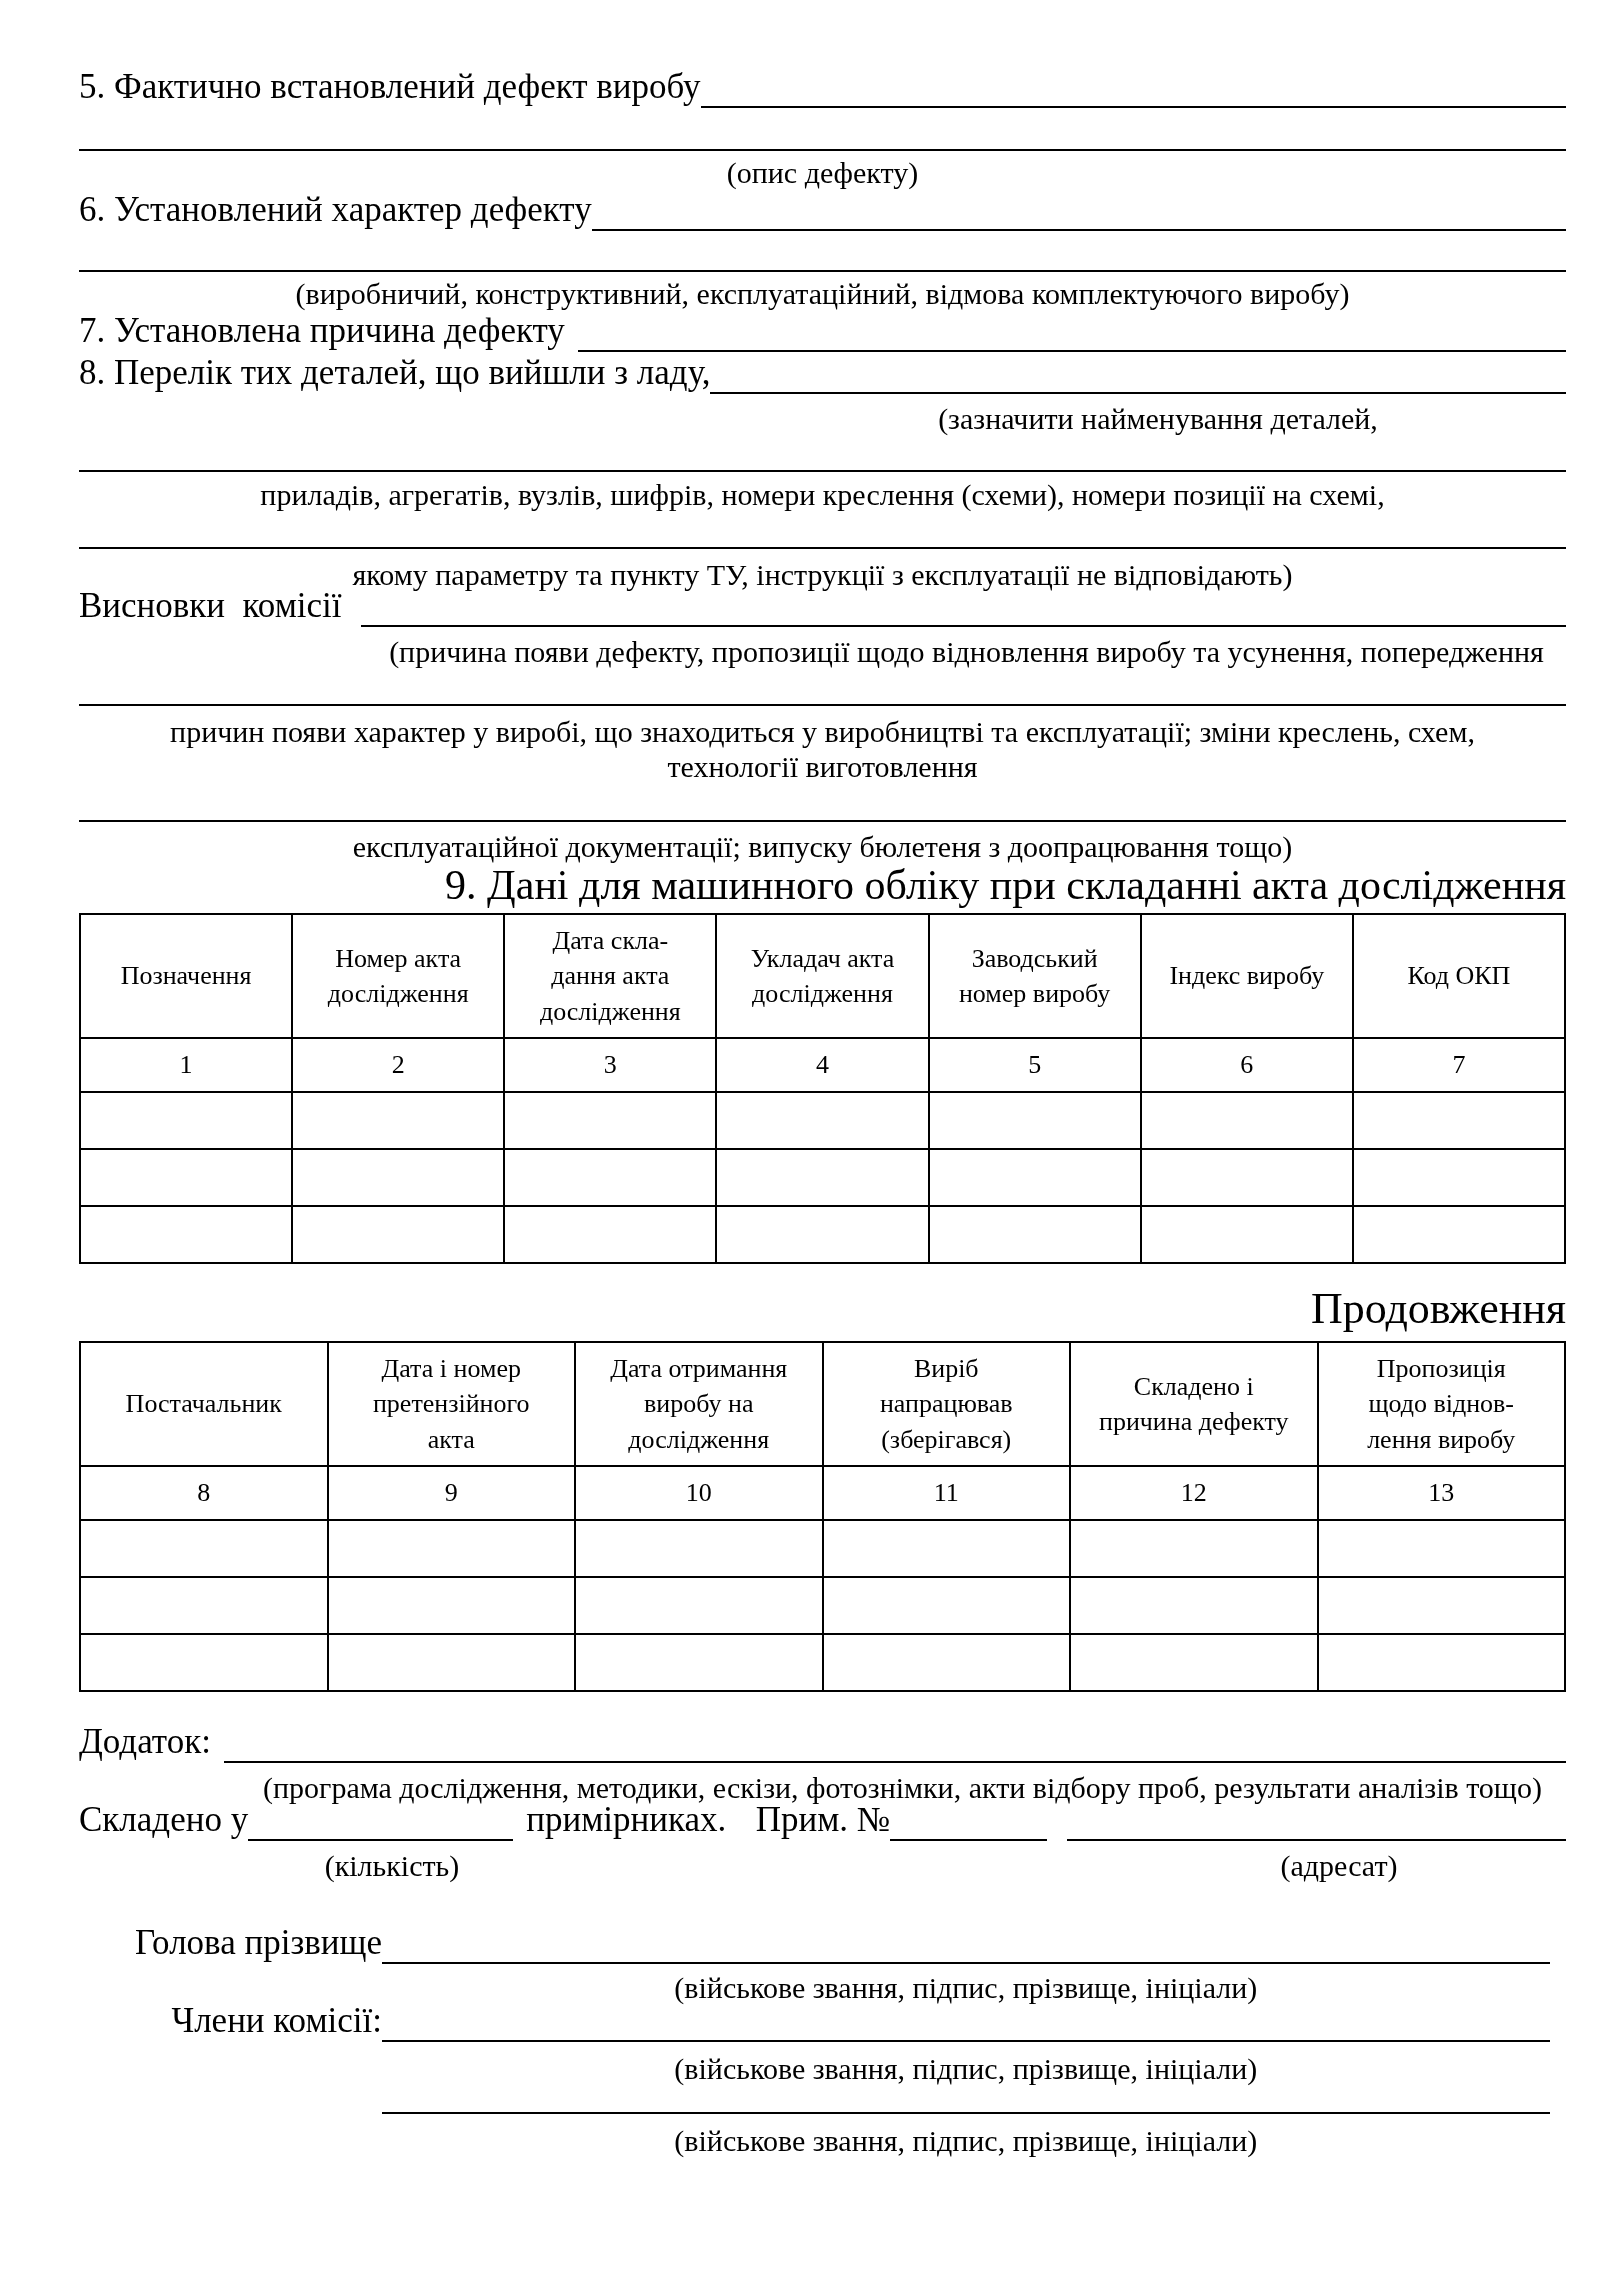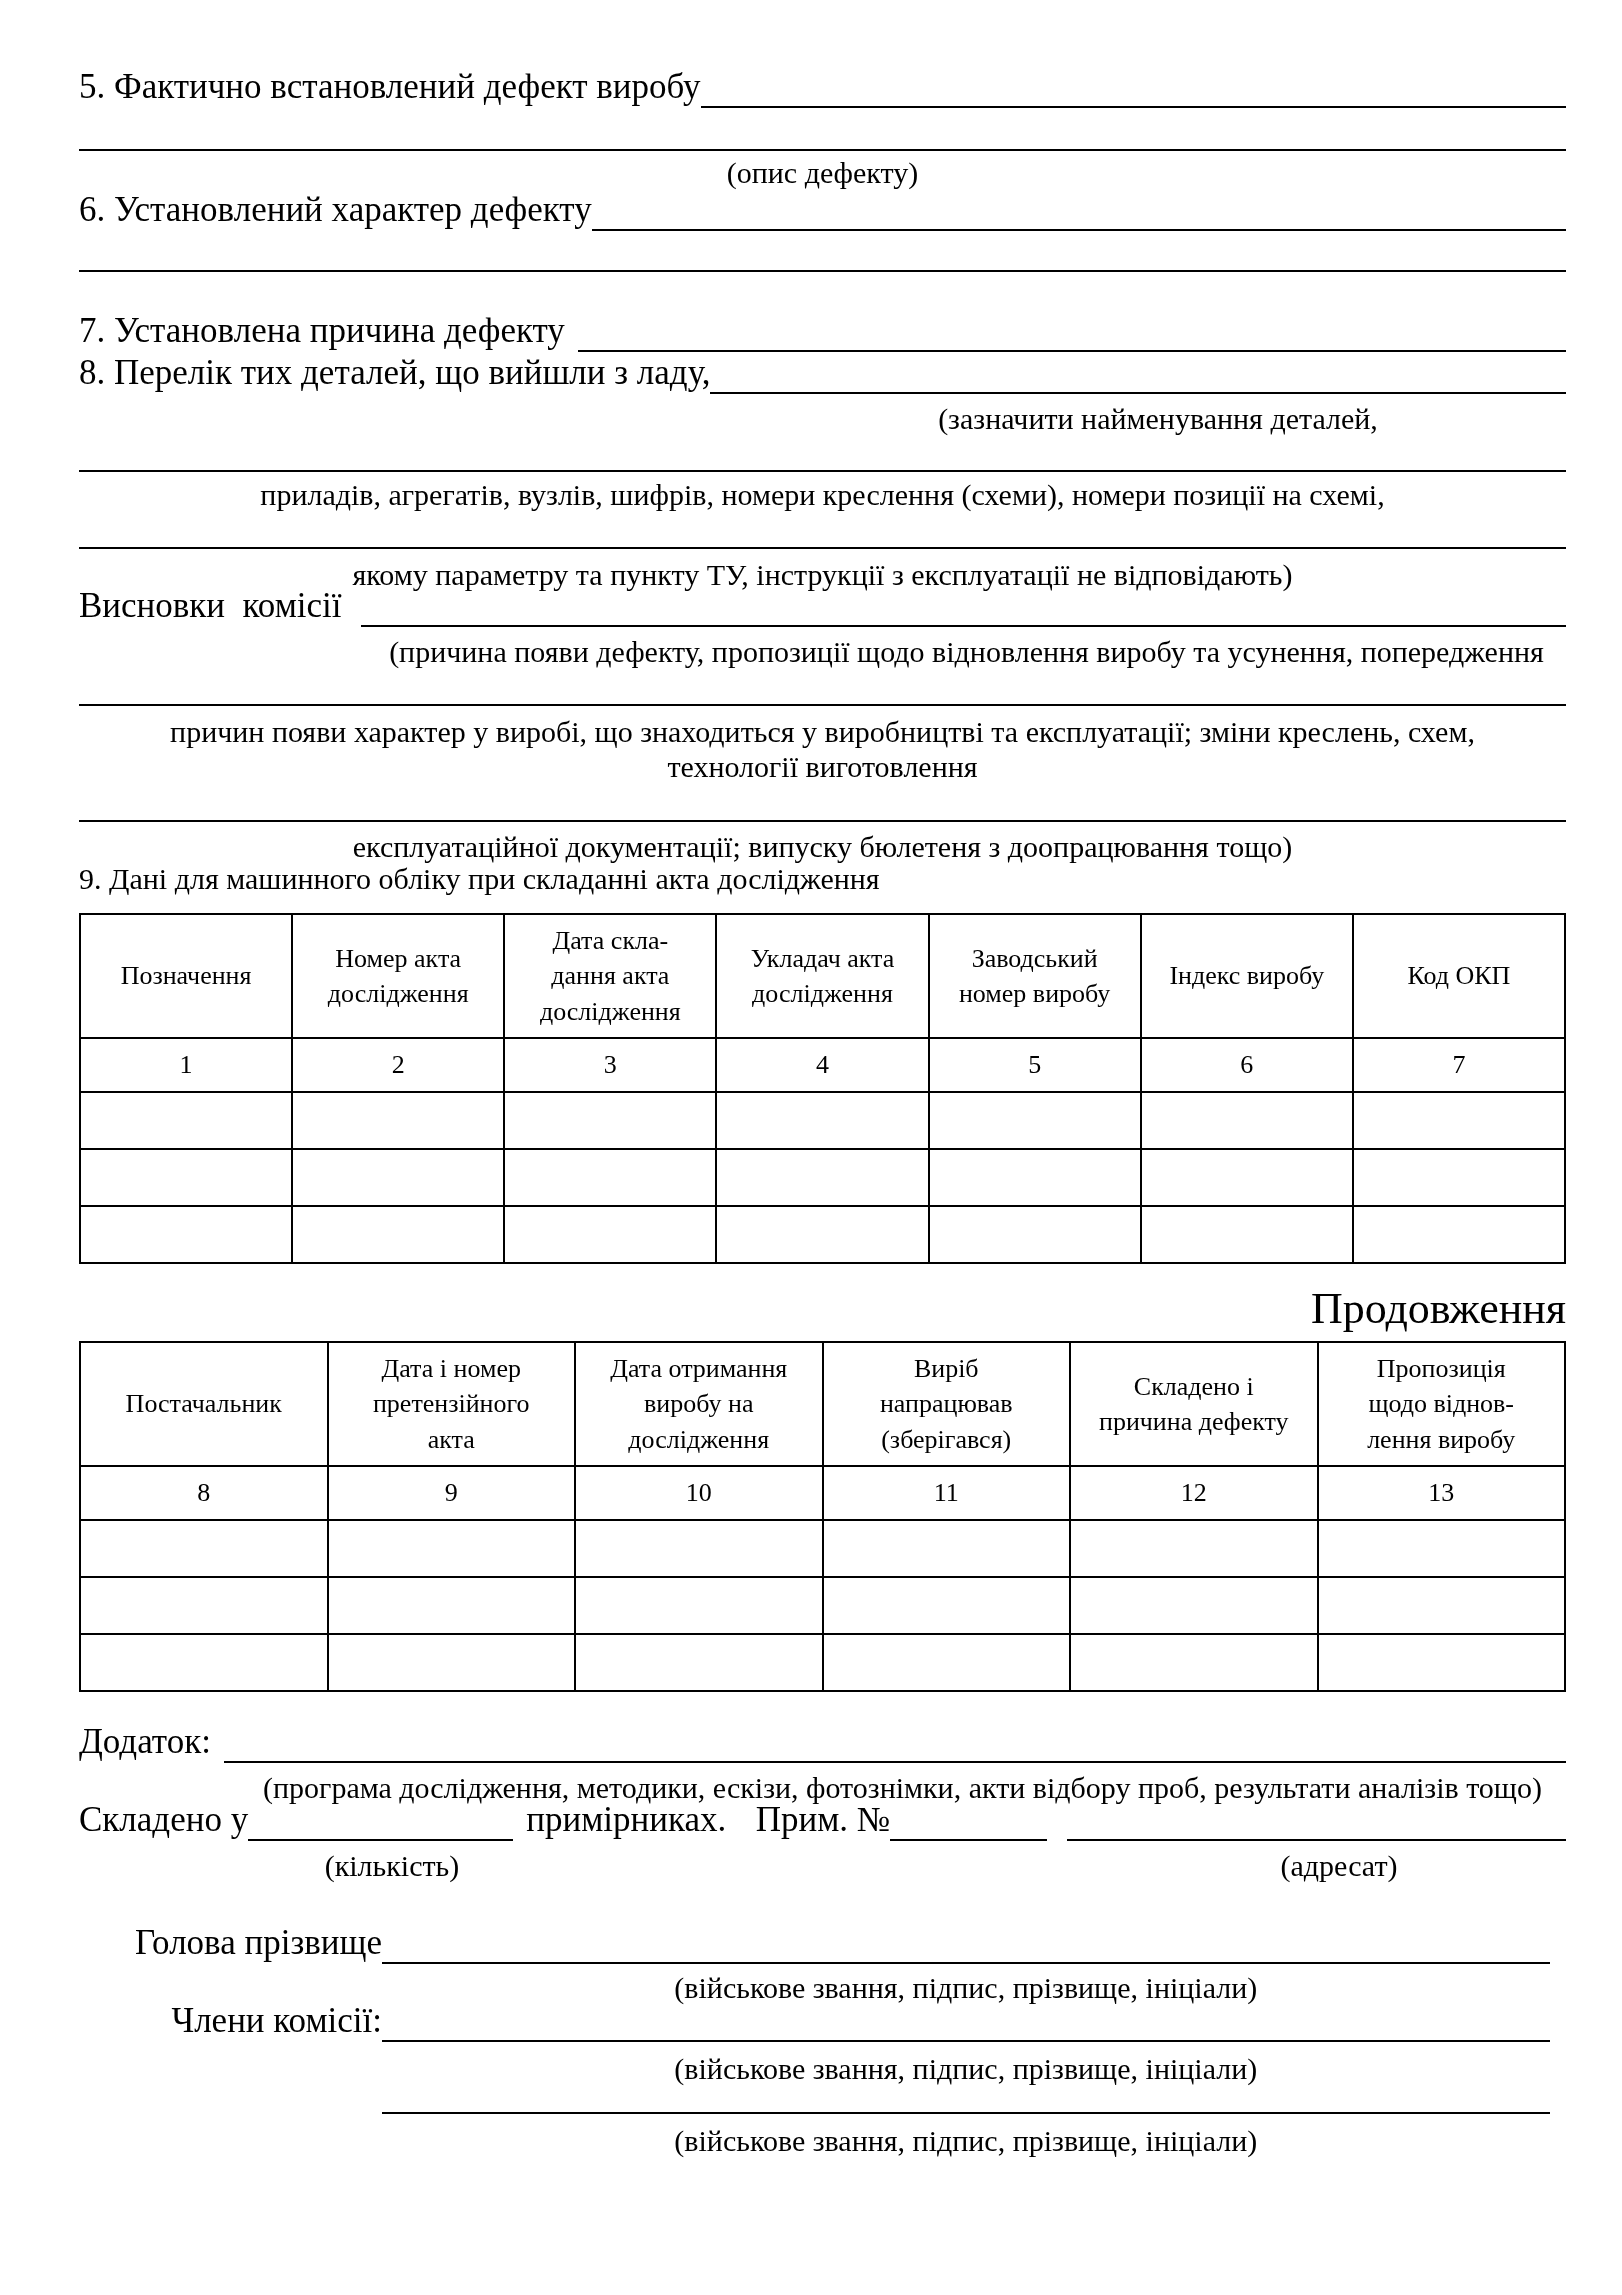--- a/index.html
+++ b/index.html
@@ -21,21 +21,21 @@
   .fill{flex:1;height:0;border-bottom:2.6px solid #000;}
   .fillw{flex:none;height:0;border-bottom:2.6px solid #000;}
   .gap20{flex:none;width:13px}.gap30{flex:none;width:19.6px}.gap45{flex:none;width:29.4px}
   .rule{height:0;border-bottom:2.6px solid #000;}
   
   .hint{font-size:30px;line-height:1.15;text-align:center;}
   .off-zaz{margin-left:671px;width:816px;}
   .off-vys{margin-left:287px;width:1201px;}
   .off-dod{margin-left:160px;width:1327px;}
   .off-sig{margin-left:303px;margin-right:16.4px;}
-  .heading{font-size:30px;line-height:1.1;white-space:pre;}
+  .heading{font-size:42px;line-height:1.1;white-space:pre;text-align:right;}
   .right{text-align:right;font-size:44px;line-height:1.1;}
   
   table.tbl{border-collapse:collapse;width:100%;table-layout:fixed;}
   table.tbl td{
     border:2.6px solid #000;
     text-align:center;vertical-align:middle;
     font-size:26px;line-height:1.35;
     white-space:pre-line;
     padding:0 3.9px;
     overflow:hidden;
@@ -71,20 +71,21 @@
     <div class="fill"></div>
   </div>
   <div class="abs rule y228"></div>
   <div class="abs hint y238">(опис дефекту)</div>
 
   <div class="abs fline h66 y288">
     <div class="lbl">6. Установлений характер дефекту</div>
     <div class="fill"></div>
   </div>
   <div class="abs rule y413"></div>
+  <div class="abs hint y424">(виробничий, конструктивний, експлуатаційний, відмова комплектуючого виробу)</div>
 
   <div class="abs fline h66 y472">
     <div class="lbl">7. Установлена причина дефекту</div>
     <div class="gap20"></div>
     <div class="fill"></div>
   </div>
 
   <div class="abs fline h66 y537">
     <div class="lbl">8. Перелік тих деталей, що вийшли з ладу,</div>
     <div class="fill"></div>

